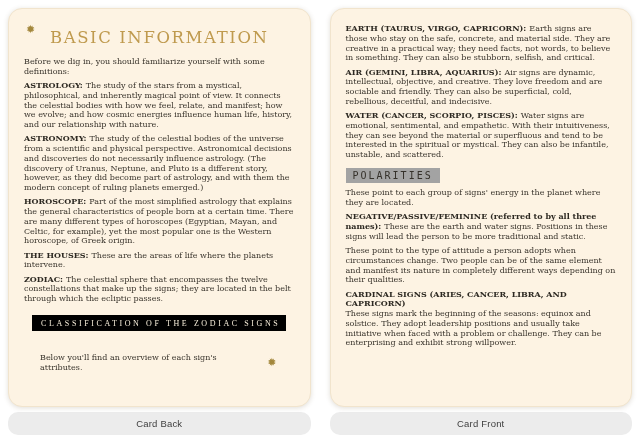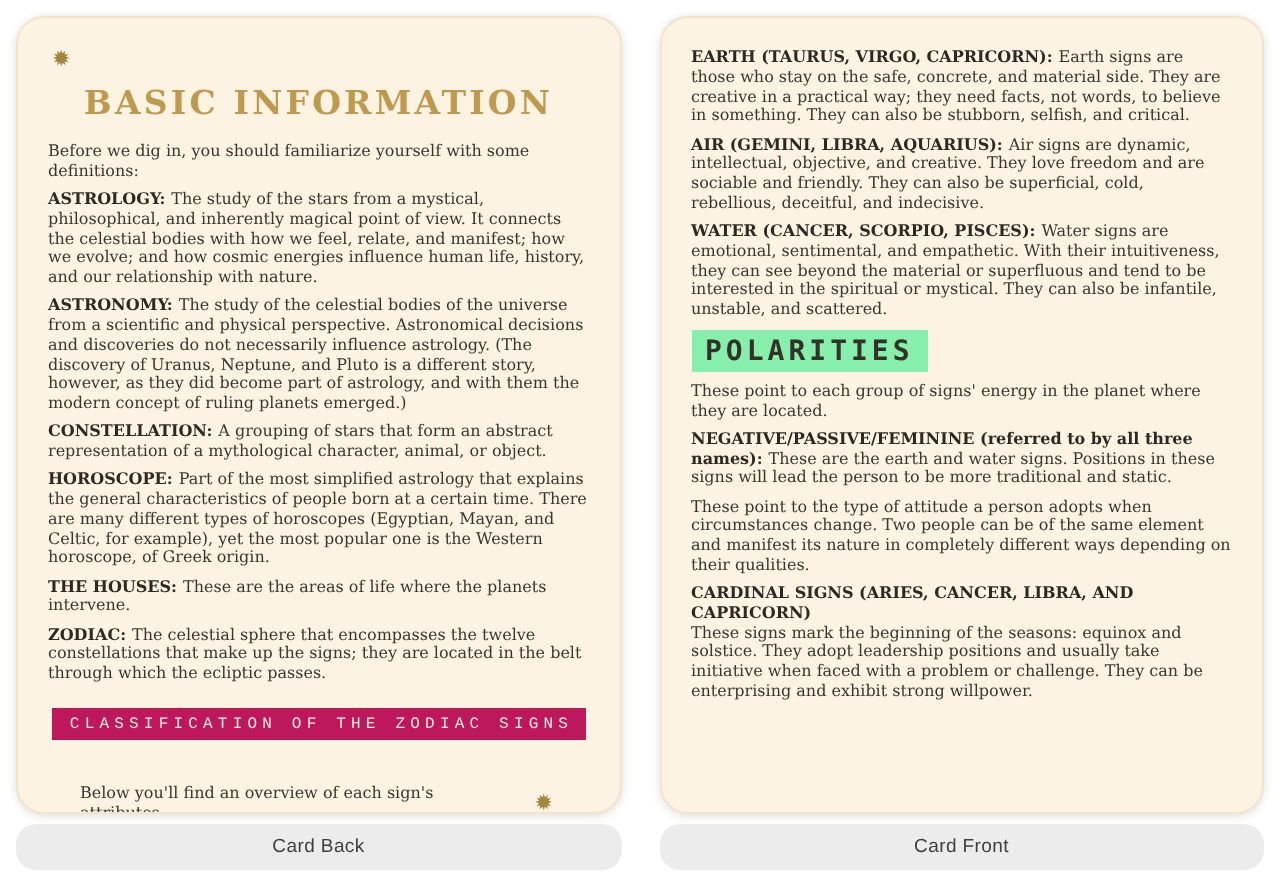--- a/index.html
+++ b/index.html
@@ -26,52 +26,51 @@
   .caption-pill{
     margin-top:5px;height:23px;
     background:#ececec;border-radius:10px;
     display:flex;align-items:center;justify-content:center;
     font-family:"Liberation Sans", sans-serif;
     font-size:9.5px;color:#3e3e3e;letter-spacing:.2px;
   }
   .page-title{
     text-align:center;
     color:#bf9a4e;
-    font-size:16.5px;font-weight:bold;
+    font-size:16.5px;font-weight:normal;
     letter-spacing:1.6px;
-    margin:21px 0 10px 0;
+    margin:7px 0 10px 0;
   }
   .def{
     font-size:8px;line-height:1.22;
     color:#39342c;
     margin:0 0 4.5px 0;
   }
   .def strong{color:#2d2922;margin-right:3px;}
   .def strong.block-term{display:block;margin-right:0;}
   .banner-wrap{text-align:center;margin:7px 0 6px 0;}
   .banner{
     display:inline-block;
-    background:#be185d;color:#f8efdb;
-    font-family:Liberation Mono, monospace;
+    background:#000000;color:#f8efdb;
+    font-family:Liberation Serif, serif;
     font-size:8px;letter-spacing:2.6px;
     padding:4px 6px 3px 9px;
   }
   .below-row{
     display:flex;justify-content:space-between;align-items:center;
     margin:0 0 5px 0;
   }
   .below-row .def{margin:16px;}
   .tag{
     display:inline-block;
-    background:#86efac;color:#35312a;
+    background:#a3a3a3;color:#35312a;
     font-family:"DejaVu Sans Mono", monospace;
-    font-size:14px;letter-spacing:2px;
+    font-size:10px;letter-spacing:2px;
     padding:2.5px 7px 2px 7px;
     margin:1px 0 5px 0;
-    font-weight:bold;
   }
   .star{
     color:#a3873c;font-size:11px;line-height:1;
     font-family:"DejaVu Sans", sans-serif;
   }
   .corner-star{position:absolute;top:15px;left:17px;}
   .overview-star{margin-right:18px;}
   .section-gap{height:3px;}
 </style>
 </head>
@@ -85,23 +84,20 @@
 
       <div class="page-title">BASIC INFORMATION</div>
 
       <p class="def">Before we dig in, you should familiarize yourself with some definitions:</p>
 
       <p class="def">
         <strong>ASTROLOGY:</strong><span>The study of the stars from a mystical, philosophical, and inherently magical point of view. It connects the celestial bodies with how we feel, relate, and manifest; how we evolve; and how cosmic energies influence human life, history, and our relationship with nature.</span>
       </p>
       <p class="def">
         <strong>ASTRONOMY:</strong><span>The study of the celestial bodies of the universe from a scientific and physical perspective. Astronomical decisions and discoveries do not necessarily influence astrology. (The discovery of Uranus, Neptune, and Pluto is a different story, however, as they did become part of astrology, and with them the modern concept of ruling planets emerged.)</span>
-      </p>
-      <p class="def">
-        <strong>CONSTELLATION:</strong><span>A grouping of stars that form an abstract representation of a mythological character, animal, or object.</span>
       </p>
       <p class="def">
         <strong>HOROSCOPE:</strong><span>Part of the most simplified astrology that explains the general characteristics of people born at a certain time. There are many different types of horoscopes (Egyptian, Mayan, and Celtic, for example), yet the most popular one is the Western horoscope, of Greek origin.</span>
       </p>
       <p class="def">
         <strong>THE HOUSES:</strong><span>These are the areas of life where the planets intervene.</span>
       </p>
       <p class="def">
         <strong>ZODIAC:</strong><span>The celestial sphere that encompasses the twelve constellations that make up the signs; they are located in the belt through which the ecliptic passes.</span>
       </p>

